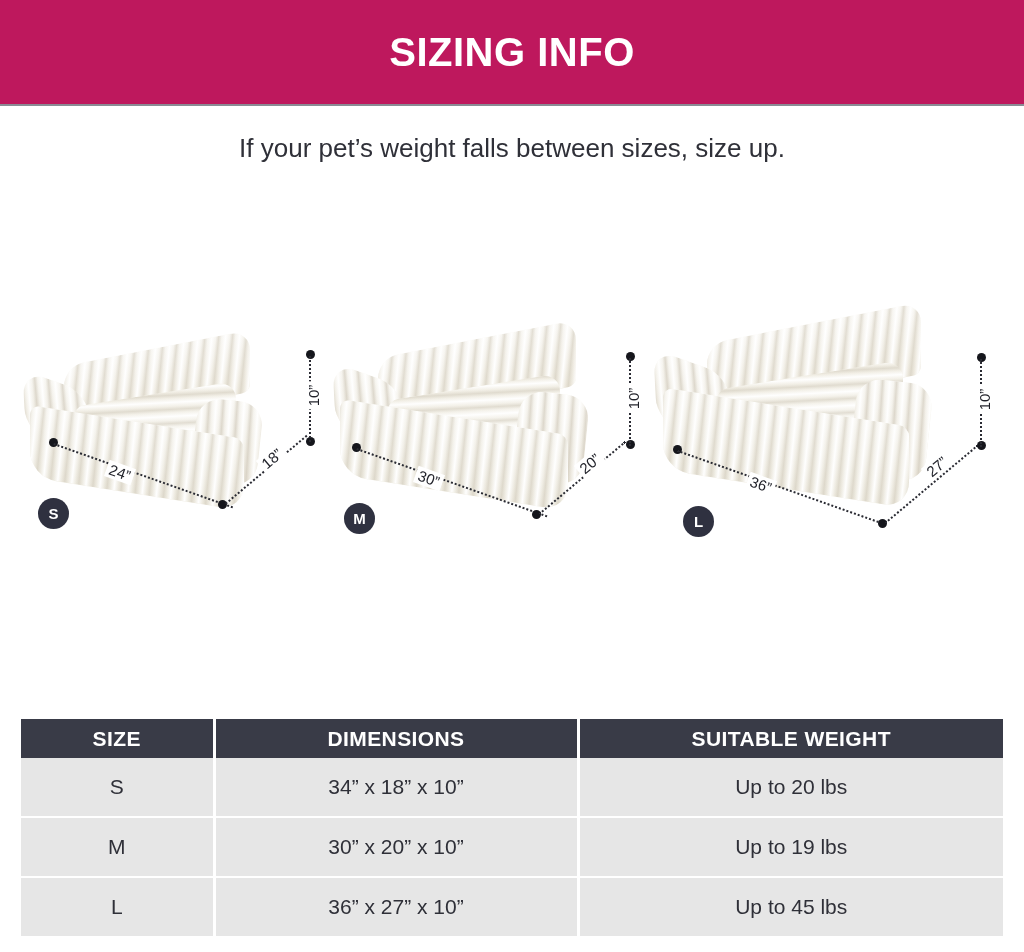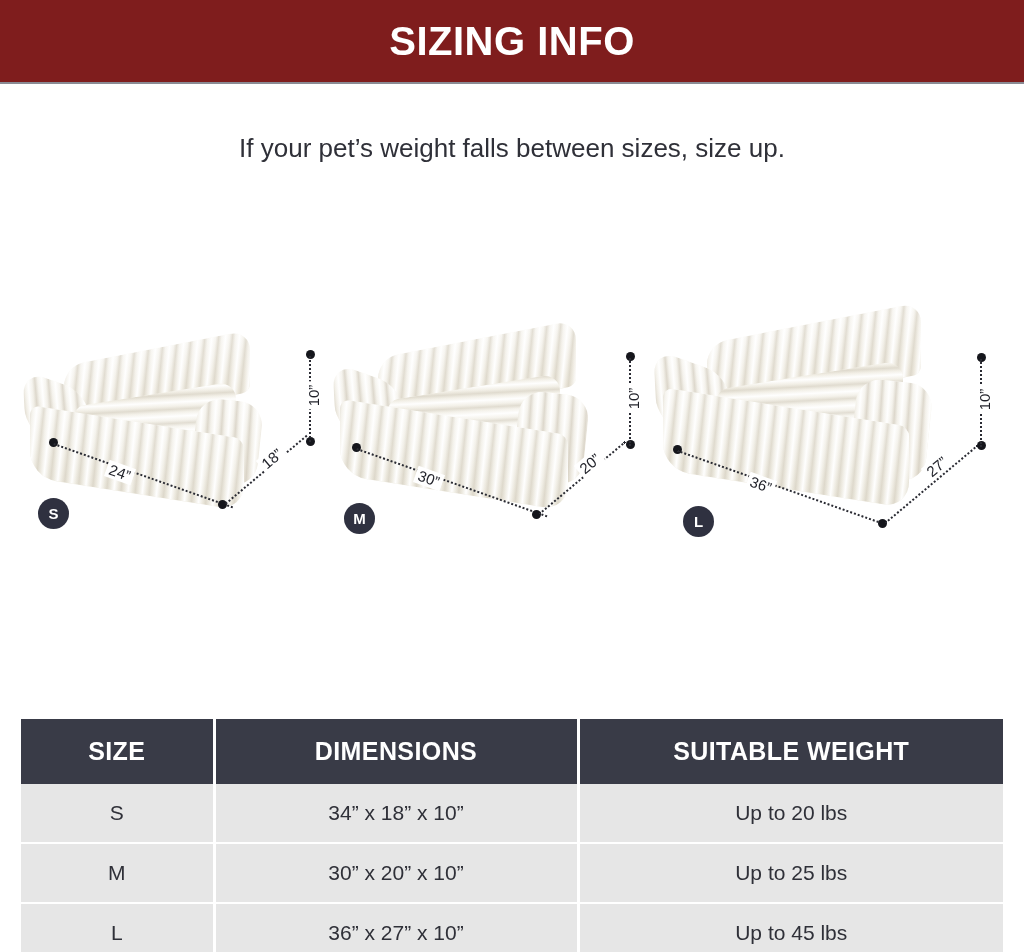--- a/index.html
+++ b/index.html
@@ -16,22 +16,22 @@
     font-family: "Liberation Sans", sans-serif;
     color: #2f3038;
     -webkit-font-smoothing: antialiased;
   }
 
   
   .header-bar {
     position: absolute;
     left: 0; top: 0;
     width: 1024px;
-    height: 84px;
-    background: #7f1d1d;
+    height: 106px;
+    background: #be185d;
     border-bottom: 2px solid #8a8b94;
     box-sizing: border-box;
     display: flex;
     align-items: center;
     justify-content: center;
   }
   .header-title {
     color: #ffffff;
     font-size: 40px;
     font-weight: bold;
@@ -182,24 +182,24 @@
     position: absolute;
     left: 21px;
     top: 719px;
     width: 982px;
     border-collapse: collapse;
     table-layout: fixed;
   }
   .size-table th {
     background: #393b47;
     color: #ffffff;
-    font-size: 25px;
+    font-size: 21px;
     font-weight: bold;
     letter-spacing: 0.4px;
-    height: 65px;
+    height: 39px;
     text-align: center;
     border-right: 3px solid #ffffff;
     padding: 0;
   }
   .size-table th:last-child { border-right: none; margin-left: 44px; }
   .size-table td {
     background: #e6e6e6;
     color: #2f3038;
     font-size: 21px;
     font-weight: 400;
@@ -353,21 +353,21 @@
   </thead>
   <tbody>
     <tr>
       <td>S</td>
       <td>34” x 18” x 10”</td>
       <td>Up to 20 lbs</td>
     </tr>
     <tr>
       <td>M</td>
       <td>30” x 20” x 10”</td>
-      <td>Up to 25 lbs</td>
+      <td>Up to 19 lbs</td>
     </tr>
     <tr>
       <td>L</td>
       <td>36” x 27” x 10”</td>
       <td>Up to 45 lbs</td>
     </tr>
   </tbody>
 </table>
 
 </body></html>

